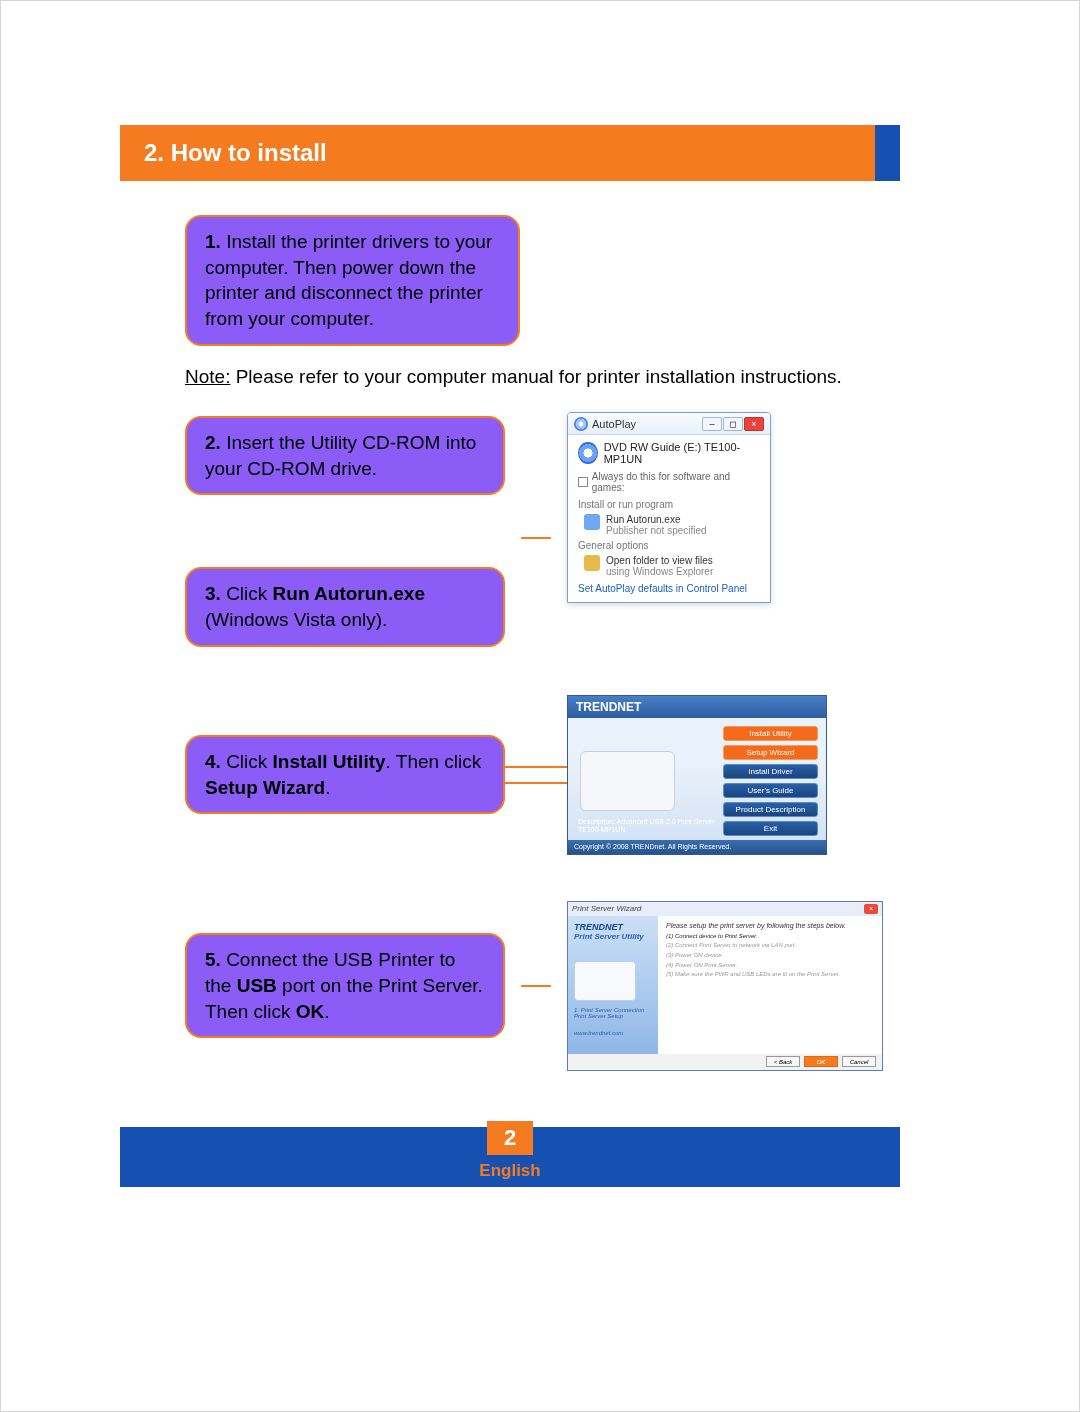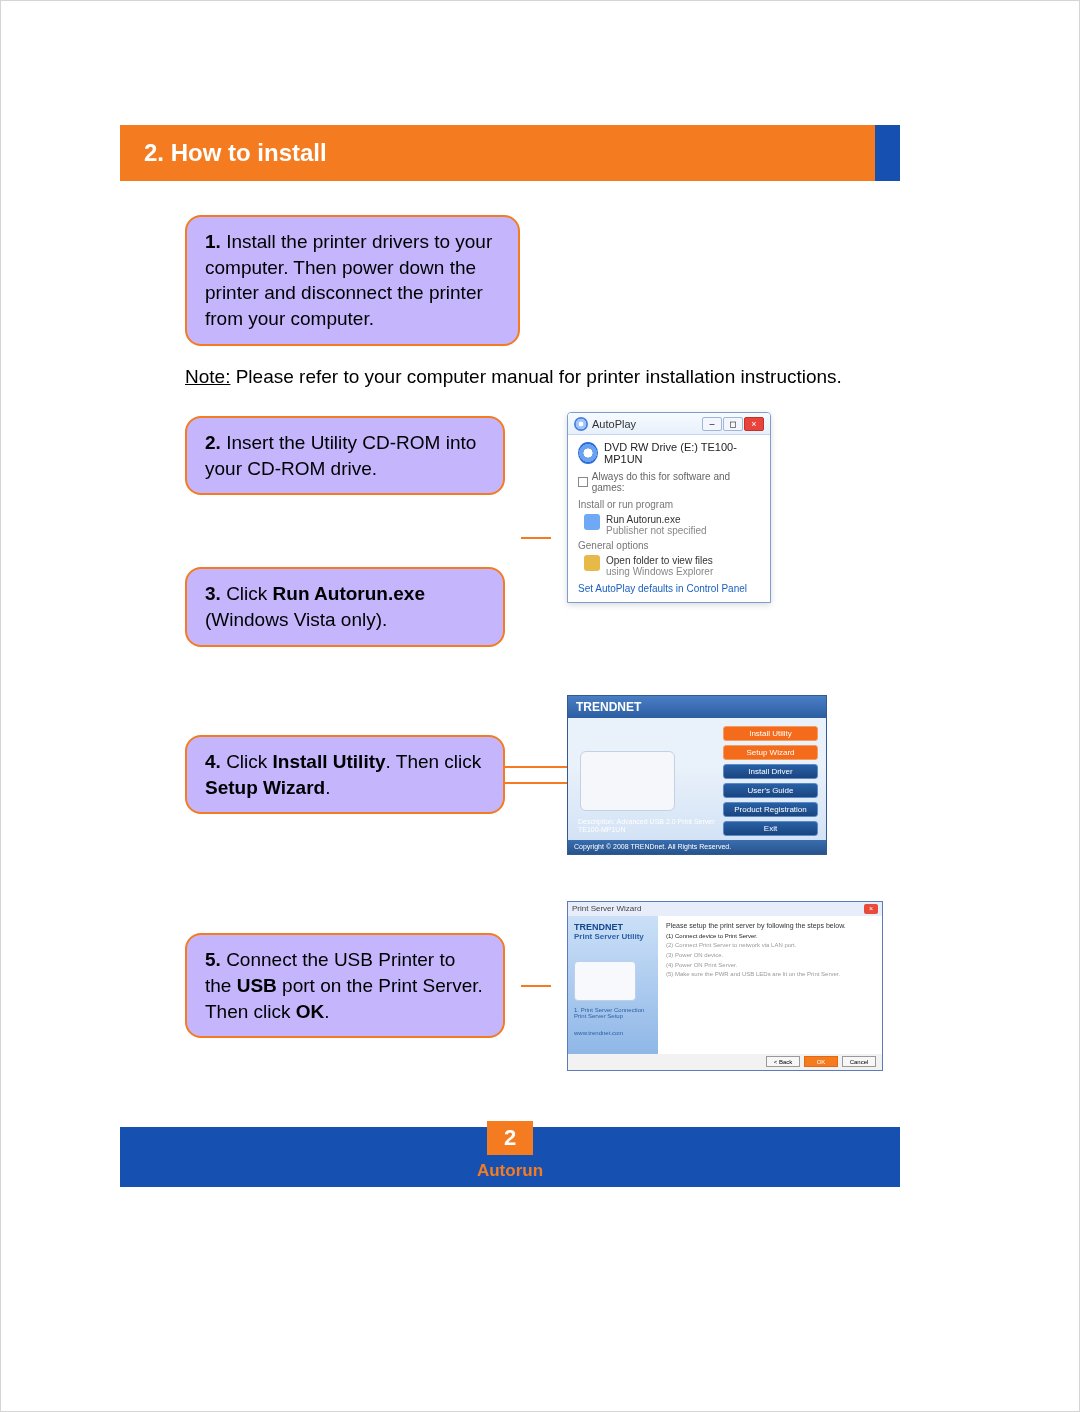--- a/index.html
+++ b/index.html
@@ -48,21 +48,21 @@
     left: 185px;
     width: 700px;
   }
   .step-box {
     border: 2px solid #f57b20;
     border-radius: 16px;
     padding: 12px 18px;
     font-size: 19px;
     color: #000;
     line-height: 1.35;
-    background: #c4b5fd;
+    background: #8b5cf6;
     position: relative;
   }
   .step-box .num { font-weight: bold; }
   .note {
     font-size: 19px;
     color: #000;
     margin: 18px 0;
     line-height: 1.4;
   }
   .note .u { text-decoration: underline; }
@@ -260,21 +260,21 @@
           <span class="t">AutoPlay</span>
           <span class="ap-btns">
             <span class="ap-btn">–</span>
             <span class="ap-btn">◻</span>
             <span class="ap-btn close">×</span>
           </span>
         </div>
         <div class="ap-body">
           <div class="ap-drive">
             <span class="thumb"></span>
-            <span>DVD RW Drive (E:) TE100-MP1UN</span>
+            <span>DVD RW Guide (E:) TE100-MP1UN</span>
           </div>
           <div class="ap-check">
             <span class="cb"></span>
             <span>Always do this for software and games:</span>
           </div>
           <div class="ap-section">Install or run program</div>
           <div class="ap-item">
             <span class="iicon blue"></span>
             <span class="itxt">
               <span>Run Autorun.exe</span><br>
@@ -312,40 +312,40 @@
       <div class="installer">
         <div class="hdr">
           <span>TRENDNET</span>
         </div>
         <div class="inst-device"></div>
         <div class="inst-menu">
           <div class="inst-btn hl">Install Utility</div>
           <div class="inst-btn hl">Setup Wizard</div>
           <div class="inst-btn">Install Driver</div>
           <div class="inst-btn">User's Guide</div>
-          <div class="inst-btn">Product Registration</div>
+          <div class="inst-btn">Product Description</div>
           <div class="inst-btn">Exit</div>
         </div>
         <div class="inst-caption">
           <span>Description: Advanced USB 2.0 Print Server</span><br>
           <span>TE100-MP1UN</span>
         </div>
         <div class="inst-footer">Copyright © 2008 TRENDnet. All Rights Reserved.</div>
       </div>
     </div>
   </div>
 
   <div class="row row-wizard">
     <div class="left-col">
       <div class="step-box">
         <span class="num">5.</span><span> Connect the USB Printer to the </span><b>USB</b><span> port on the Print Server. Then click </span><b>OK</b><span>.</span>
       </div>
     </div>
     <div class="connector" style="width: 30px;"></div>
-    <div style="flex-shrink:0;">
+    <div style="flex-shrink:0;font-style:italic;">
       <div class="wizard">
         <div class="tbar">
           <span>Print Server Wizard</span>
           <span class="x">×</span>
         </div>
         <div class="side">
           <div class="brand">TRENDNET</div>
           <div class="prod">Print Server Utility</div>
           <div class="dev"></div>
           <div class="sm">1. Print Server Connection</div>
@@ -368,14 +368,14 @@
       </div>
     </div>
   </div>
 
 </div>
 
 <div class="footer">
   <div class="pnum-wrap">
     <span>2</span>
   </div>
-  <div class="lang">Autorun</div>
+  <div class="lang">English</div>
 </div>
 
 </body></html>

